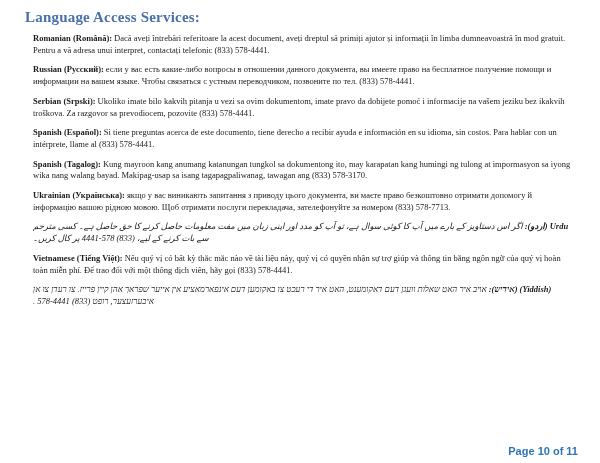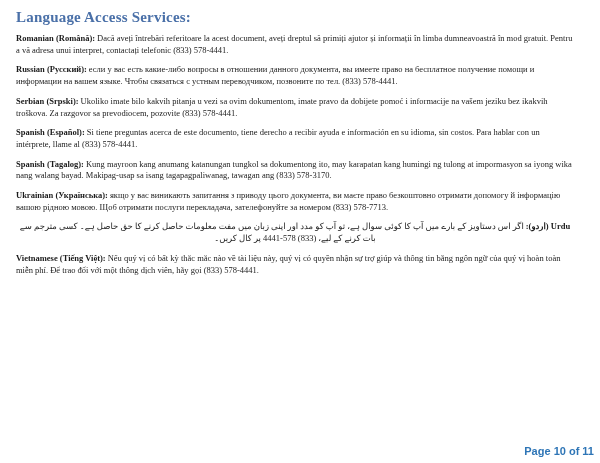--- a/index.html
+++ b/index.html
@@ -4,42 +4,42 @@
 <style>
   * { box-sizing: border-box; }
   html, body { margin: 0; padding: 0; }
   body {
     width: 600px; height: 463px;
     background: #ffffff;
     position: relative;
     overflow: hidden;
     font-family: "Liberation Serif", "DejaVu Serif", serif;
   }
-  .doc { padding: 9px 26px 0 16px; }
+  .doc { padding: 9px 26px 0 25px; }
   .doc-title {
     font-family: "Liberation Serif", "DejaVu Serif", serif;
     font-weight: bold;
     font-size: 15px;
     letter-spacing: 0.2px;
     color: #4a70a8;
     margin: 0 0 7px 0;
   }
   .notice {
-    margin: 0 0 8px 0;
+    margin: 0 0 8px 8px;
     font-size: 8.5px;
     line-height: 11.7px;
     color: #1b1b1b;
     text-align: left;
   }
   .notice .lang-label { font-weight: bold; margin-right: 2px; }
-  .notice[dir="rtl"] { text-align: center; }
+  .notice[dir="rtl"] { text-align: left; font-style: italic; }
   .notice[dir="rtl"] .lang-label { margin-right: 0; margin-left: 2px; }
   .page-footer {
     position: absolute;
-    right: 6px; bottom: 6px;
+    right: 22px; bottom: 6px;
     font-family: "Liberation Sans", "DejaVu Sans", sans-serif;
     font-weight: bold;
     font-size: 11px;
     color: #2e75b6;
   }
 </style>
 </head>
 <body>
 
 <div class="doc">
@@ -73,17 +73,20 @@
   </p>
 
   <p class="notice" dir="rtl">
     <strong class="lang-label">Urdu (اردو):</strong><span>اگر اس دستاویز کے بارے میں آپ کا کوئی سوال ہے، تو آپ کو مدد اور اپنی زبان میں مفت معلومات حاصل کرنے کا حق حاصل ہے۔ کسی مترجم سے بات کرنے کے لیے،  (833) 578-4441 پر کال کریں۔</span>
   </p>
 
   <p class="notice" dir="ltr">
     <strong class="lang-label">Vietnamese (Tiếng Việt):</strong><span>Nếu quý vị có bất kỳ thắc mắc nào về tài liệu này, quý vị có quyền nhận sự trợ giúp và thông tin bằng ngôn ngữ của quý vị hoàn toàn miễn phí. Để trao đổi với một thông dịch viên, hãy gọi (833) 578-4441.</span>
   </p>
 
+  <p class="notice" dir="rtl">
+    <strong class="lang-label">(Yiddish) (אידיש):</strong><span>אויב איר האט שאלות וועגן דעם דאקומענט, האט איר די רעכט צו באקומען דעם אינפארמאציע אין אייער שפראך אהן קיין פרייז. צו רעדן צו אן איבערזעצער, רופט (833) 578-4441 .</span>
+  </p>
 
 
 </div>
 
 <div class="page-footer">Page 10 of 11</div>
 
 </body></html>

